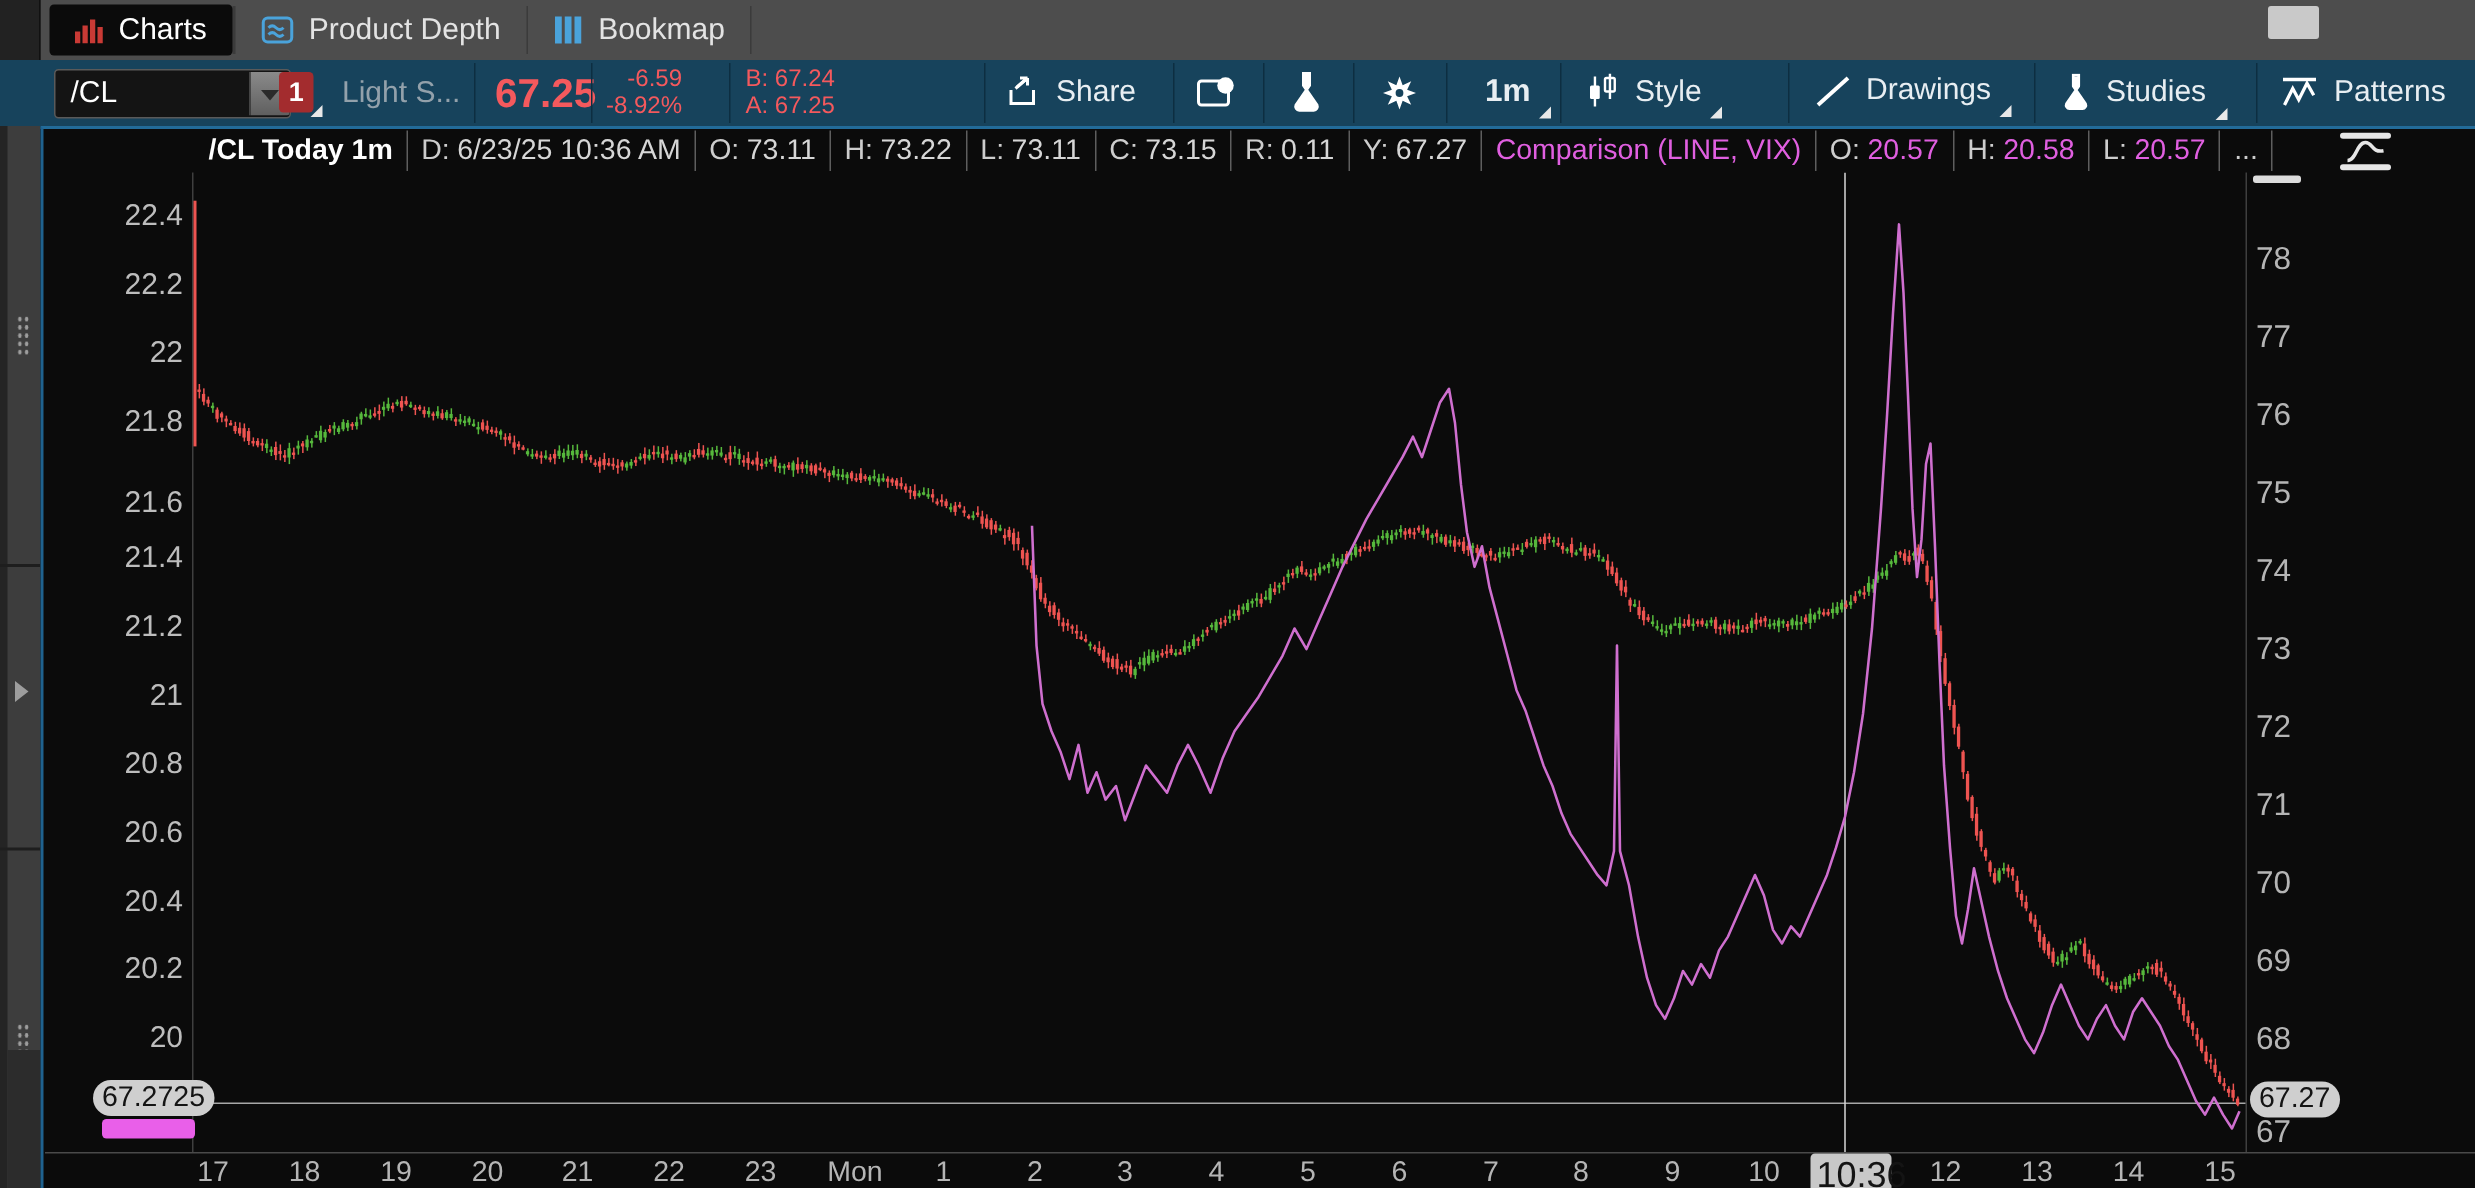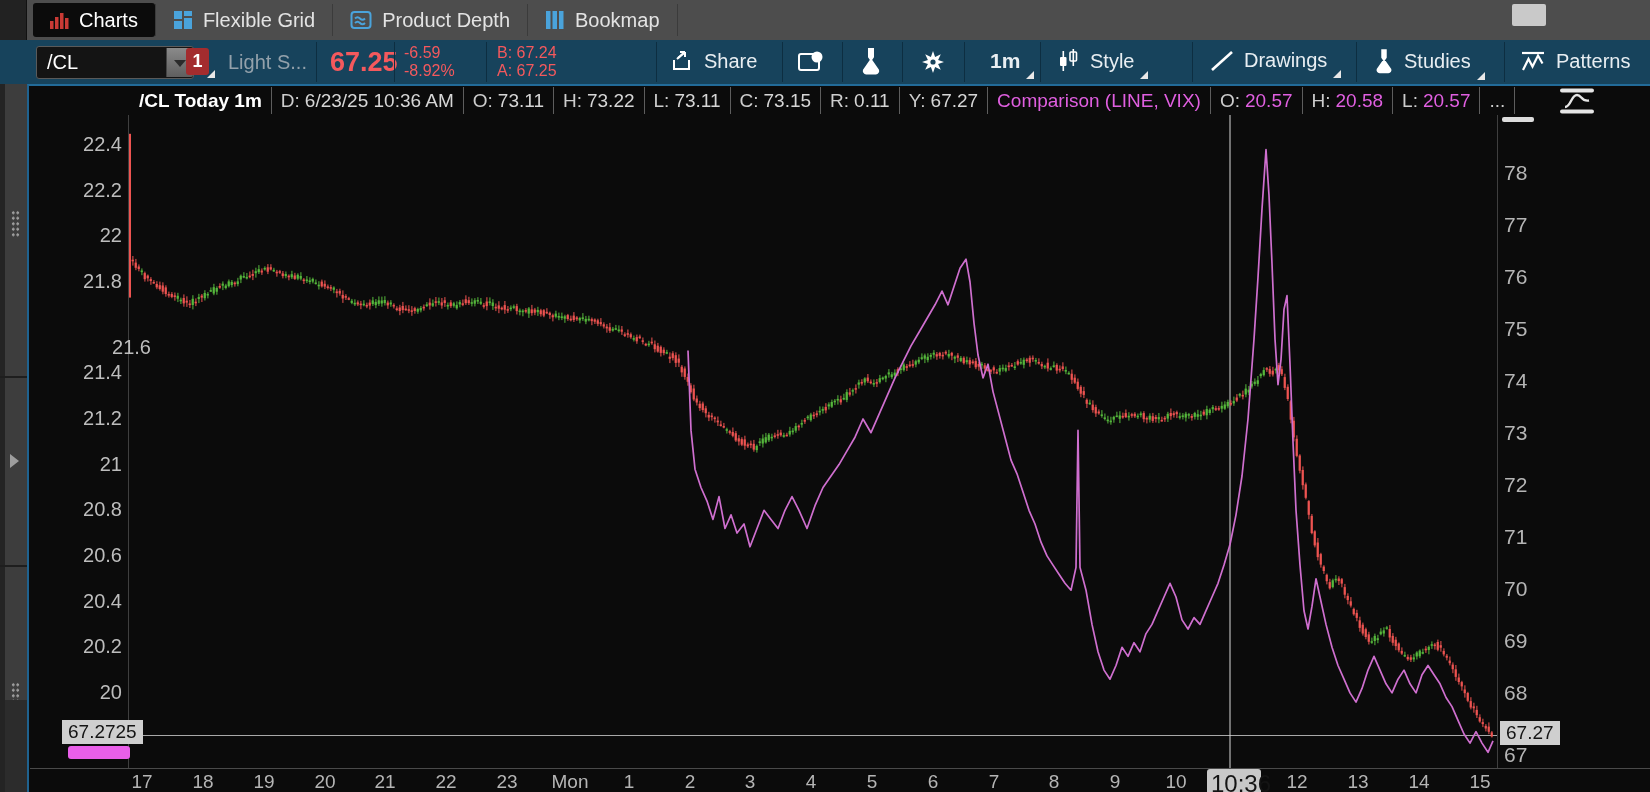--- a/index.html
+++ b/index.html
@@ -17,21 +17,21 @@
   .tsep{position:absolute;top:2px;width:1px;height:40px;background:#0d2e41;}
   .titem{position:absolute;color:#e8eef2;font-size:20px;display:flex;align-items:center;gap:10px;}
   .sym-box{left:24px;top:6px;width:156px;height:31px;background:#141414;border:1px solid #5a5a5a;border-radius:3px;display:flex;align-items:center;margin-left:12px;}
   .sym-text{flex:1;color:#fff;font-size:20px;padding-left:10px;}
   .sym-dd{width:26px;height:29px;background:linear-gradient(#8a8a8a,#5f5f5f);border-left:1px solid #444;border-radius:0 2px 2px 0;position:relative;}
   .sym-dd:after{content:'';position:absolute;left:7px;top:12px;border:6px solid transparent;border-top:7px solid #2b2b2b;}
   .badge{left:186px;top:8px;width:23px;height:27px;background:#a32c2e;border-radius:3px;color:#fff;font-size:18px;font-weight:bold;display:flex;align-items:center;justify-content:center;position:absolute;}
   .badge:after{content:'';position:absolute;right:-6px;bottom:-3px;border-left:8px solid transparent;border-bottom:8px solid #e8e8e8;}
   .desc{left:228px;top:11px;color:#93a1ab;position:absolute;font-size:20px;}
   .price{left:330px;top:7px;position:absolute;color:#f4595d;font-size:27px;font-weight:bold;}
-  .stack{position:absolute;top:4px;color:#f4595d;font-size:16px;line-height:18px;}
+  .stack{position:absolute;top:4px;color:#f4595d;font-size:16px;line-height:18px;text-align:right;}
   .dd-corner:after{content:'';position:absolute;right:-14px;bottom:-6px;border-left:8px solid transparent;border-bottom:8px solid #e8e8e8;}
   .tf{font-weight:bold;font-size:21px;}
   
   .rail{position:absolute;left:0;top:84px;width:27px;height:708px;background:#3d3d3d;}
   .rail-edge{position:absolute;left:0;top:0;width:5px;height:100%;background:#242424;}
   .grip{position:absolute;left:11px;width:9px;height:28px;background-image:radial-gradient(#9d9d9d 1.1px,transparent 1.4px);background-size:4.5px 5.5px;}
   .rail-sep{position:absolute;left:0;width:27px;height:2px;background:#1e1e1e;}
   .rail-arrow{position:absolute;left:10px;top:370px;width:0;height:0;border-top:7px solid transparent;border-bottom:7px solid transparent;border-left:9px solid #9d9d9d;}
   .rail-bottom{position:absolute;left:5px;top:616px;width:22px;height:92px;background:#2c2c2c;}
   
@@ -42,21 +42,21 @@
   .hcell .hlabel{margin-right:5px;}
   .hcell .hval{color:#d6d6d6;}
   .hval.compv{color:#e05fe0;}
   .hcell.comp{color:#e05fe0;}
   .hicon{position:absolute;left:1560px;top:88px;z-index:5;}
   .ltick{position:absolute;left:30px;width:92px;text-align:right;font-size:20px;color:#bdbdbd;z-index:3;}
   .rtick{position:absolute;left:1504px;font-size:21px;color:#b5b5b5;z-index:3;}
   .plot-border{position:absolute;top:115px;width:1px;height:653px;background:#3f3f3f;z-index:1;}
   .price-line{position:absolute;left:70px;top:735px;width:1427px;height:1px;background:#a8a8a8;z-index:1;}
   .plot-svg{position:absolute;left:128px;top:115px;z-index:2;}
-  .px-label{position:absolute;background:#cfcfcf;color:#141414;font-size:19px;border-radius:0;padding:1px 6px;z-index:6;}
+  .px-label{position:absolute;background:#cfcfcf;color:#141414;font-size:19px;border-radius:12px;padding:1px 6px;z-index:6;}
   .vix-pill{position:absolute;left:68px;top:746px;width:62px;height:13px;background:#e95fe9;border-radius:3px;z-index:4;}
   .axis-handle{position:absolute;left:1502px;top:117px;width:32px;height:5px;background:#dcdcdc;border-radius:2px;z-index:3;}
   .bottom-line{position:absolute;left:30px;top:768px;width:1620px;height:1px;background:#4a4a4a;z-index:3;}
   .ttick{position:absolute;top:771px;width:64px;text-align:center;font-size:19px;color:#b5b5b5;z-index:3;}
   .time-label{position:absolute;left:1207px;top:769px;width:46px;text-align:center;background:#c8c8c8;color:#141414;font-size:24px;border-radius:3px;padding:1px 4px;z-index:6;}
   svg{display:block;}
 </style>
 </head>
 <body>
 
@@ -69,31 +69,20 @@
         <svg width="19" height="18" viewBox="0 0 19 18">
             <rect x="0" y="10" width="3.5" height="8" fill="#c93a35"></rect>
             <rect x="5" y="6" width="3.5" height="12" fill="#c93a35"></rect>
             <rect x="10" y="2" width="3.5" height="16" fill="#c93a35"></rect>
             <rect x="15" y="7" width="3.5" height="11" fill="#c93a35"></rect>
           </svg>
       </span>
       <span>Charts</span>
     </div>
     <div class="tab-sep"></div>
-    <div class="tab">
-      <span>
-        <svg width="20" height="20" viewBox="0 0 20 20">
-            <rect x="1" y="1" width="8" height="8" fill="#4aa3db"></rect>
-            <rect x="11" y="1" width="8" height="5" fill="#4aa3db"></rect>
-            <rect x="1" y="11" width="8" height="8" fill="#4aa3db"></rect>
-            <rect x="11" y="8" width="8" height="11" fill="#4aa3db"></rect>
-          </svg>
-      </span>
-      <span>Flexible Grid</span>
-    </div>
     <div class="tab-sep"></div>
     <div class="tab">
       <span>
         <svg width="22" height="20" viewBox="0 0 22 20" fill="none" stroke="#4aa3db" stroke-width="2">
             <rect x="1.5" y="2" width="19" height="16" rx="3"></rect>
             <path d="M5 8.5 q2.5 -2.5 5 0 t5 0 M5 13 q2.5 -2.5 5 0 t5 0"></path>
           </svg>
       </span>
       <span>Product Depth</span>
     </div>
@@ -279,21 +268,21 @@
         <path d="M2 23.5 h30" stroke-width="4" stroke-linecap="round"></path>
         <path d="M5 19 c6 0 6 -12 12 -12 c5 0 4 7 12 5.5" stroke-width="2.4"></path>
       </svg>
   </div>
 
   <div id="leftAxis">
       <div class="ltick" style="top: 133px;">22.4</div>
       <div class="ltick" style="top: 179px;">22.2</div>
       <div class="ltick" style="top: 224px;">22</div>
       <div class="ltick" style="top: 270px;">21.8</div>
-      <div class="ltick" style="top: 336px; padding-left: 29px;">21.6</div>
+      <div class="ltick" style="top: 324px;">21.6</div>
       <div class="ltick" style="top: 361px;">21.4</div>
       <div class="ltick" style="top: 407px;">21.2</div>
       <div class="ltick" style="top: 453px;">21</div>
       <div class="ltick" style="top: 498px;">20.8</div>
       <div class="ltick" style="top: 544px;">20.6</div>
       <div class="ltick" style="top: 590px;">20.4</div>
       <div class="ltick" style="top: 635px;">20.2</div>
       <div class="ltick" style="top: 681px;">20</div>
     </div>
   <div id="rightAxis">

